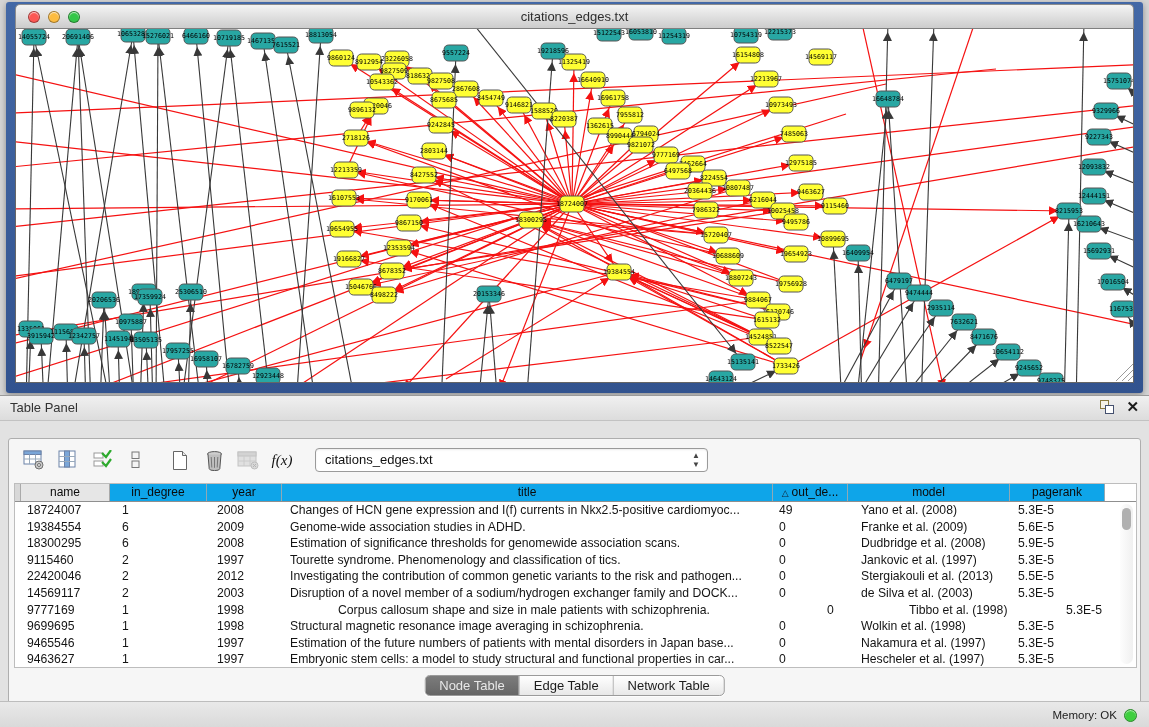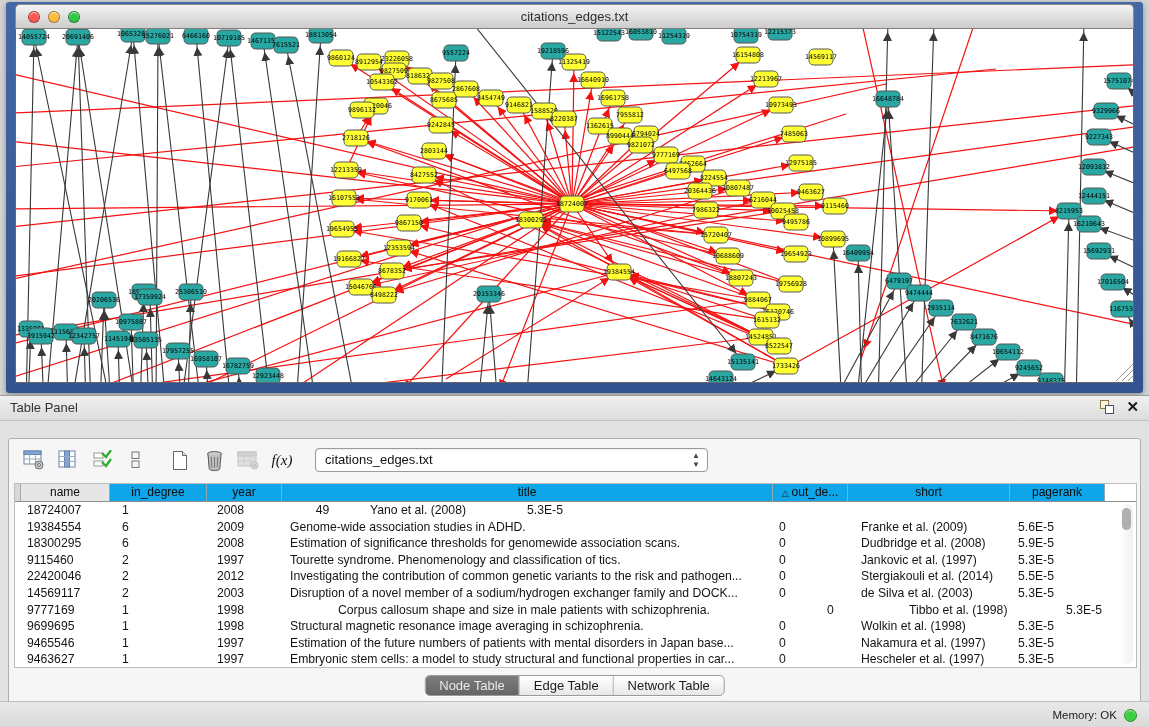--- a/index.html
+++ b/index.html
@@ -863,30 +863,31 @@
       </div>
 
       <div class="tbl">
         <div class="thead">
           <div class="th-stub"></div>
         <div class="th gray" style="width: 89px;">name</div>
             <div class="th" style="width: 97px;">in_degree</div>
             <div class="th" style="width: 75px;">year</div>
             <div class="th" style="width: 491px;">title</div>
             <div class="th" style="width: 75px;"><span class="sortglyph">△</span>out_de...</div>
-            <div class="th" style="width: 162px;">short</div>
+            <div class="th" style="width: 162px;">model</div>
             <div class="th" style="width: 95px;">pagerank</div>
           </div>
         <div id="tbody">
             <div class="trow">
               <div class="td" style="width: 6px;"></div>
               <div class="td" style="width: 89px; padding-left: 6px;">18724007</div>
               <div class="td" style="width: 97px; padding-left: 12px;">1</div>
               <div class="td" style="width: 75px; padding-left: 10px;">2008</div>
-              <div class="td" style="width: 75px; padding-left: 6px; text-align: center;">49</div>
+              <div class="td" style="width: 491px; padding-left: 8px;">Changes of HCN gene expression and I(f) currents in Nkx2.5-positive cardiomyoc...</div>
+              <div class="td" style="width: 75px; padding-left: 6px;">49</div>
               <div class="td" style="width: 162px; padding-left: 13px;">Yano et al. (2008)</div>
               <div class="td" style="width: 95px; padding-left: 8px;">5.3E-5</div>
             </div>
             <div class="trow">
               <div class="td" style="width: 6px;"></div>
               <div class="td" style="width: 89px; padding-left: 6px;">19384554</div>
               <div class="td" style="width: 97px; padding-left: 12px;">6</div>
               <div class="td" style="width: 75px; padding-left: 10px;">2009</div>
               <div class="td" style="width: 491px; padding-left: 8px;">Genome-wide association studies in ADHD.</div>
               <div class="td" style="width: 75px; padding-left: 6px;">0</div>
@@ -913,21 +914,21 @@
               <div class="td" style="width: 162px; padding-left: 13px;">Jankovic et al. (1997)</div>
               <div class="td" style="width: 95px; padding-left: 8px;">5.3E-5</div>
             </div>
             <div class="trow">
               <div class="td" style="width: 6px;"></div>
               <div class="td" style="width: 89px; padding-left: 6px;">22420046</div>
               <div class="td" style="width: 97px; padding-left: 12px;">2</div>
               <div class="td" style="width: 75px; padding-left: 10px;">2012</div>
               <div class="td" style="width: 491px; padding-left: 8px;">Investigating the contribution of common genetic variants to the risk and pathogen...</div>
               <div class="td" style="width: 75px; padding-left: 6px;">0</div>
-              <div class="td" style="width: 162px; padding-left: 13px;">Stergiakouli et al. (2014)</div>
+              <div class="td" style="width: 162px; padding-left: 13px;">Stergiakouli et al. (2013)</div>
               <div class="td" style="width: 95px; padding-left: 8px;">5.5E-5</div>
             </div>
             <div class="trow">
               <div class="td" style="width: 6px;"></div>
               <div class="td" style="width: 89px; padding-left: 6px;">14569117</div>
               <div class="td" style="width: 97px; padding-left: 12px;">2</div>
               <div class="td" style="width: 75px; padding-left: 10px;">2003</div>
               <div class="td" style="width: 491px; padding-left: 8px;">Disruption of a novel member of a sodium/hydrogen exchanger family and DOCK...</div>
               <div class="td" style="width: 75px; padding-left: 6px;">0</div>
               <div class="td" style="width: 162px; padding-left: 13px;">de Silva et al. (2003)</div>

